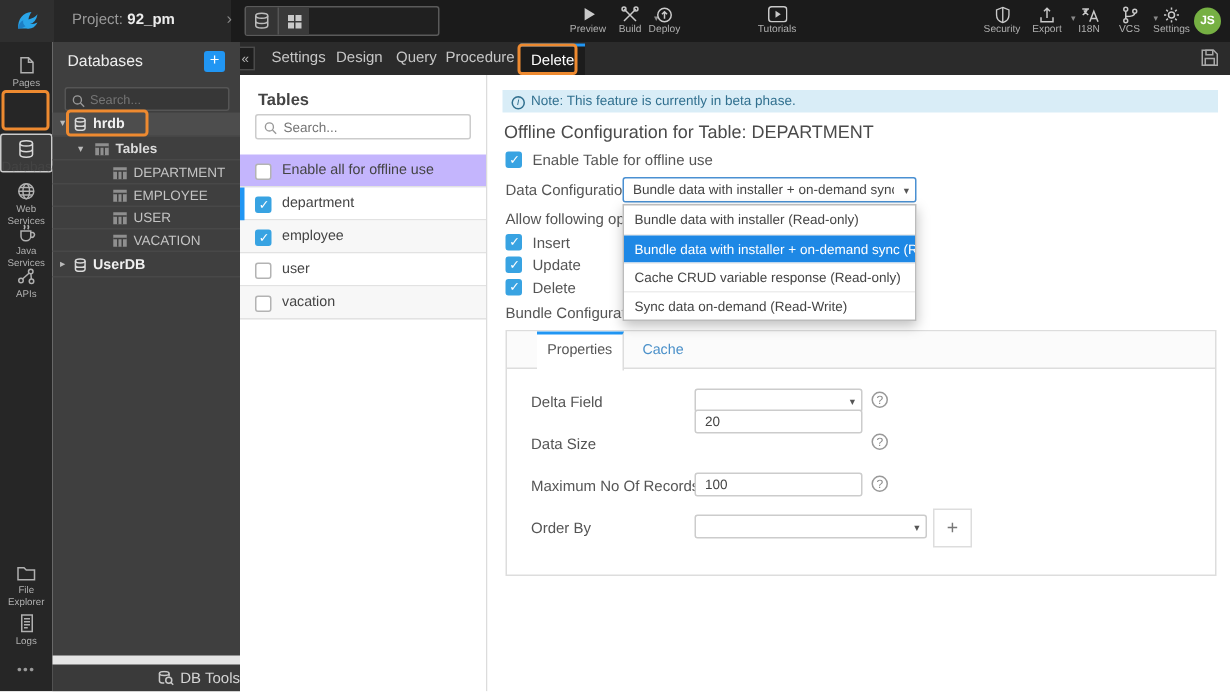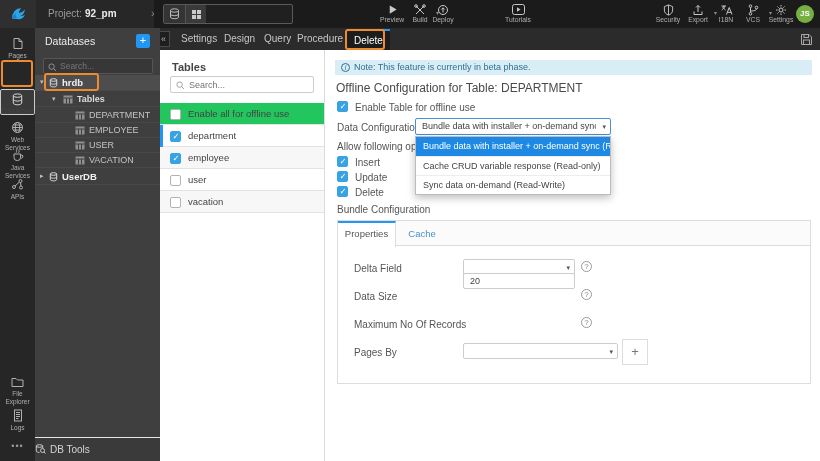--- a/index.html
+++ b/index.html
@@ -42,21 +42,21 @@
   .dbpanel { position:absolute; left:35px; top:28px; width:125px; height:433px; background:#3f3f3f; }
   .dbpanel .hdr { position:absolute; left:0; top:0; width:125px; height:26px; }
   .dbpanel .hdr .t { position:absolute; left:10px; top:0; line-height:26px; font-size:10.5px; color:#ededed; }
   .addbtn { position:absolute; left:101px; top:6px; width:14px; height:14px; background:#2196f3; border-radius:2px; color:#fff; font-size:11px; line-height:13px; text-align:center; }
   .dsearch { position:absolute; left:8px; top:30px; width:110px; height:16px; background:#373737; border:1px solid #555; border-radius:2px; }
   .dsearch input { position:absolute; left:16px; top:0; width:90px; height:14px; border:0; background:transparent; color:#9a9a9a; font-size:8.5px; outline:none; font-family:inherit; }
   .dbrow { position:absolute; left:0; width:125px; height:15px; border-bottom:1px solid #484848; font-size:9px; color:#c4c4c4; }
   .dbrow .caret { position:absolute; font-size:7px; color:#bbb; top:3px; }
   .dbrow .lbl { position:absolute; top:0; line-height:15px; white-space:nowrap; }
   .dbrow .lbl.strong { font-weight:700; color:#f0f0f0; font-size:9.5px; }
-  .dbtools { position:absolute; left:0; top:409px; width:125px; height:24px; background:#3a3a3a; border-top:1px solid #e5e5e5; display:flex; align-items:center; justify-content:flex-start; gap:4px; color:#d5d5d5; font-size:10px; }
+  .dbtools { position:absolute; left:0; top:409px; width:125px; height:24px; background:#3a3a3a; border-top:6px solid #e5e5e5; display:flex; align-items:center; justify-content:flex-end; gap:4px; color:#d5d5d5; font-size:10px; }
 
   
   .tpanel { position:absolute; left:160px; top:50px; width:165px; height:411px; background:#fff; border-right:1px solid #dcdcdc; }
   .tpanel .t { position:absolute; left:12px; top:11px; font-size:11px; font-weight:700; color:#444; }
   .tsearch { position:absolute; left:10px; top:26px; width:144px; height:17px; border:1px solid #ccc; border-radius:2px; background:#fff; }
   .tsearch input { position:absolute; left:18px; top:1px; width:120px; height:13px; border:0; color:#999; font-size:9px; outline:none; font-family:inherit; }
   .trow { position:absolute; left:0; width:164px; height:22px; border-bottom:1px solid #e2e2e2; font-size:9.5px; color:#444; }
   .trow .tl { position:absolute; left:28px; line-height:22px; }
   .trow .cbp { position:absolute; left:10px; top:6px; }
   .selbar { position:absolute; left:0; top:0; width:3px; height:22px; background:#2196f3; }
@@ -77,21 +77,21 @@
   .sel { position:absolute; border:1px solid #ccc; border-radius:2px; background:#fff; font-size:9px; color:#444; }
   .sel .v { position:absolute; left:6px; top:0; right:14px; line-height:15px; white-space:nowrap; overflow:hidden; }
   .sel .c { position:absolute; right:4px; top:4px; font-size:7px; color:#555; }
   .sel.blue { border-color:#4a90d2; }
   .menu { position:absolute; left:90px; top:86px; width:196px; background:#fff; border:1px solid #bcbcbc; box-shadow:0 3px 8px rgba(0,0,0,.25); z-index:10; }
   .opt { height:19px; line-height:19px; font-size:9px; color:#444; padding-left:7px; border-top:1px solid #ededed; white-space:nowrap; overflow:hidden; }
   .opt:first-child { border-top:0; }
   .opt.selected { background:#1e88e5; color:#fff; }
   .bpanel { position:absolute; left:12px; top:170px; width:474px; height:164px; border:1px solid #ddd; background:#fff; }
   .btabs { position:absolute; left:0; top:0; width:472px; height:25px; background:#fbfbfb; border-bottom:1px solid #ddd; }
-  .btab { position:absolute; top:0; height:25px; line-height:25px; text-align:center; font-size:9.5px; }
+  .btab { position:absolute; top:0; height:25px; line-height:25px; text-align:center; font-size:9.5px;margin-left:20px; }
   .btab.active { left:0; width:58px; background:#fff; border-top:2px solid #2196f3; border-right:1px solid #ddd; height:26px; color:#555; line-height:22px; }
   .btab.idle { left:58px; width:52px; color:#4a90c9; }
   .input { position:absolute; border:1px solid #ccc; border-radius:2px; background:#fff; font-size:9px; color:#444; padding-left:6px; line-height:14px; font-family:inherit; outline:none; }
   .help { position:absolute; width:11px; height:11px; border:1px solid #999; border-radius:50%; color:#888; font-size:8px; line-height:10px; text-align:center; }
   .plusbtn { position:absolute; left:284px; top:118px; width:26px; height:26px; border:1px solid #ddd; color:#777; font-size:13px; line-height:24px; text-align:center; background:#fff; }
 
   
   .anno { position:absolute; border:2px solid #ee8a30; border-radius:3px; pointer-events:none; z-index:20; }
 </style>
 </head>
@@ -367,21 +367,21 @@
   <div class="tpanel">
     <div class="t">Tables</div>
     <div class="tsearch">
       <svg class="abs" style="left:5px;top:4px" width="9" height="9" viewBox="0 0 10 10" fill="none" stroke="#999">
           <circle cx="4" cy="4" r="3"></circle>
           <path d="M6.3 6.3 L9 9"></path>
         </svg>
       <input placeholder="Search..." style="">
     </div>
 
-    <div class="trow" style="top:53px;background:#22c55e">
+    <div class="trow" style="top:53px;background:#c4b5fd">
       <span class="cbp cb"></span>
       <span class="tl">Enable all for offline use</span>
     </div>
     <div class="trow" style="top:75px;background:#fff">
       <span class="selbar"></span>
       <span class="cbp cb checked"></span>
       <span class="tl">department</span>
     </div>
     <div class="trow" style="top:97px;background:#f7f7f7">
       <span class="cbp cb checked"></span>
@@ -415,20 +415,21 @@
     <span class="cbrow-cb cb checked" style="top:106px"></span>
     <span class="cbrow-lb" style="top:107px">Insert</span>
     <span class="cbrow-cb cb checked" style="top:121px"></span>
     <span class="cbrow-lb" style="top:122px">Update</span>
     <span class="cbrow-cb cb checked" style="top:136px"></span>
     <span class="cbrow-lb" style="top:137px">Delete</span>
 
     <span class="fldlabel" style="left:12px;top:154px">Bundle Configuration</span>
 
     <div class="menu">
+      <div class="opt">Bundle data with installer (Read-only)</div>
       <div class="opt selected">Bundle data with installer + on-demand sync (Read-Write)</div>
       <div class="opt">Cache CRUD variable response (Read-only)</div>
       <div class="opt">Sync data on-demand (Read-Write)</div>
     </div>
 
     <div class="bpanel">
       <div class="btabs">
         <div class="btab active">Properties</div>
         <div class="btab idle">Cache</div>
       </div>
@@ -438,23 +439,24 @@
         <span class="v"></span>
         <span class="c">▾</span>
       </div>
       <span class="help" style="left:243px;top:40px">?</span>
 
       <span class="fldlabel" style="left:16px;top:70px">Data Size</span>
       <input class="input" style="left: 125px; top: 52px; width: 112px; height: 16px;" value="20">
       <span class="help" style="left:243px;top:68px">?</span>
 
       <span class="fldlabel" style="left:16px;top:98px">Maximum No Of Records</span>
+      <input class="input" style="left: 125px; top: 94px; width: 112px; height: 16px;" value="100">
       <span class="help" style="left:243px;top:96px">?</span>
 
-      <span class="fldlabel" style="left:16px;top:126px">Pages By</span>
+      <span class="fldlabel" style="left:16px;top:126px">Order By</span>
       <div class="sel" style="left:125px;top:122px;width:155px;height:16px">
         <span class="v"></span>
         <span class="c">▾</span>
       </div>
       <div class="plusbtn">+</div>
     </div>
   </div>
 
   <div class="anno" style="left:1px;top:60px;width:32px;height:27px"></div>
   <div class="anno" style="left:44px;top:73px;width:55px;height:18px"></div>

